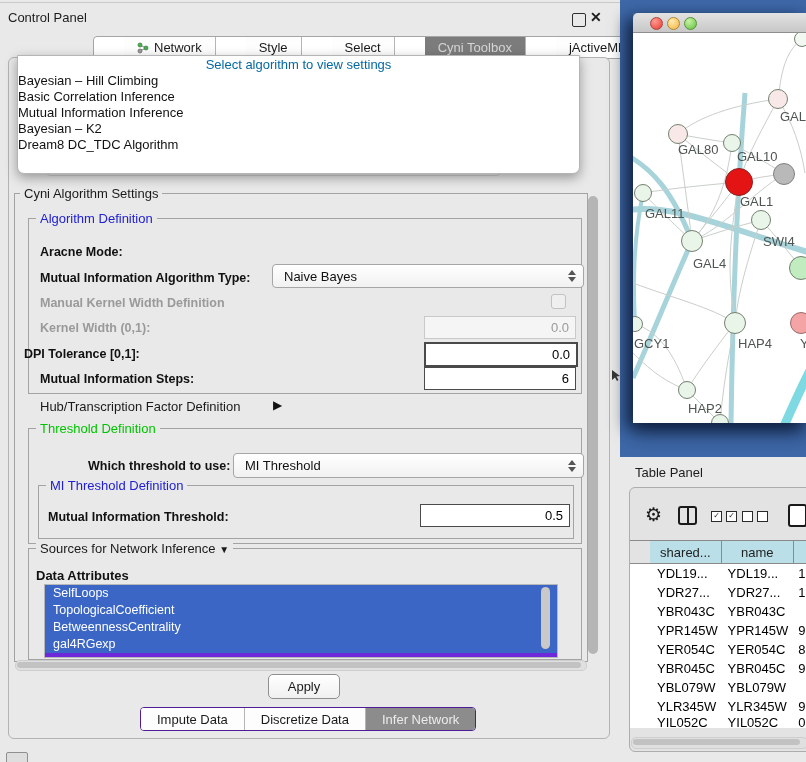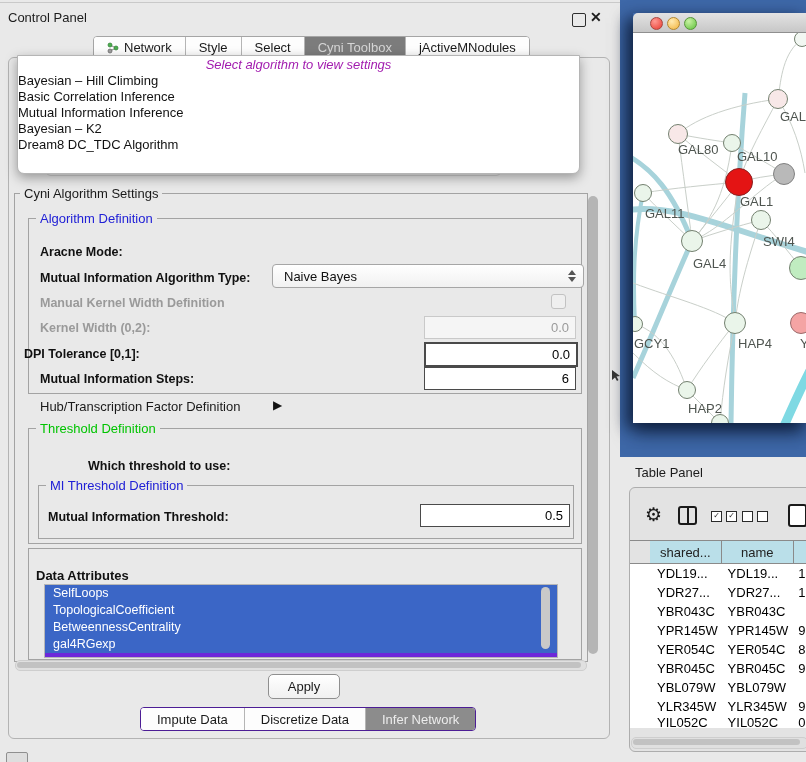--- a/index.html
+++ b/index.html
@@ -5,29 +5,29 @@
   html,body{margin:0;padding:0;background:#d9d9d9;}
   .screen{position:relative;width:806px;height:762px;background:#e9e9e9;overflow:hidden;
           font-family:"Liberation Sans", sans-serif;color:#1a1a1a;}
   .abs{position:absolute;}
   
   .cp-topline{left:0;top:2px;width:620px;height:1px;background:#c9c9c9;}
   .cp-title{left:8px;top:10px;font-size:13px;color:#1c1c1c;}
   .float-btn{left:572px;top:13px;width:12px;height:12px;border:1.5px solid #2e2e2e;border-radius:2px;background:transparent;}
   .close-btn{left:590px;top:9px;font-size:14px;font-weight:bold;color:#1c1c1c;}
   .tabbar{left:93px;top:36px;height:21px;display:flex;border:1px solid #a5a5a5;border-radius:4px;background:#fff;overflow:hidden;}
-  .tab{display:flex;align-items:center;gap:5px;padding:7px 13px;font-size:13px;border-right:1px solid #b5b5b5;background:#fdfdfd;white-space:nowrap;}
+  .tab{display:flex;align-items:center;gap:5px;padding:7px 13px;font-size:13px;border-right:1px solid #b5b5b5;background:#fdfdfd;white-space:nowrap;margin-left:30px;}
   .tab:last-child{border-right:none;}
   .tab.sel{background:#7c7c7c;color:#d6d6d6;}
   .content-panel{left:8px;top:57px;width:600px;height:680px;border:1px solid #b3b3b3;border-radius:6px;background:#e9e9e9;}
   
   .ghost-combo{left:45px;top:156px;width:455px;height:18px;border:1px solid #cfcfcf;border-radius:6px;background:#efefef;}
   .popup{left:17px;top:55px;width:561px;height:117px;background:#fff;border:1px solid #b5b5b5;
          border-radius:0 0 7px 7px;box-shadow:0 4px 12px rgba(0,0,0,0.35);z-index:30;}
-  .popup .prompt{height:17px;line-height:17px;text-align:center;color:#a21caf;font-size:13px;font-style:italic;}
+  .popup .prompt{height:17px;line-height:17px;text-align:center;color:#0369a1;font-size:13px;}
   .popup .item{height:16px;line-height:16px;font-size:13px;color:#111;}
   .popup .item.bold{font-weight:bold;}
   
   .group{border:1px solid #a3a3a3;background:transparent;}
   .gtitle{position:absolute;background:#e9e9e9;padding:0 4px;font-size:13px;white-space:nowrap;z-index:5;}
   .blue{color:#2020d6;} .green{color:#00c400;}
   .blabel{font-size:12.5px;font-weight:bold;color:#111;white-space:nowrap;}
   .glabel{font-size:12.5px;font-weight:bold;color:#9a9a9a;white-space:nowrap;}
   .combo{background:linear-gradient(#ffffff,#f1f1f1);border:1px solid #a6a6a6;border-radius:4px;
          font-size:13px;display:flex;align-items:center;padding-left:11px;color:#111;}
@@ -141,43 +141,54 @@
     <span>Naive Bayes</span>
     <span class="spin">
         <i class="up"></i>
         <i class="dn"></i>
       </span>
   </div>
 
   <div class="abs glabel" style="left:40px;top:296px;">Manual Kernel Width Definition</div>
   <div class="abs checkbox" style="left:551px;top:294px;"></div>
 
-  <div class="abs glabel" style="left:40px;top:321px;">Kernel Width (0,2):</div>
+  <div class="abs glabel" style="left:40px;top:321px;">Kernel Width (0,1):</div>
   <div class="abs tinput dis" style="left:424px;top:316px;width:144px;height:21px;">0.0</div>
 
   <div class="abs blabel" style="left:24px;top:347px;">DPI Tolerance [0,1]:</div>
   <div class="abs tinput" style="left:424px;top:342px;width:144px;height:21px;border-width:2px;">0.0</div>
 
   <div class="abs blabel" style="left:40px;top:372px;">Mutual Information Steps:</div>
   <div class="abs tinput" style="left:424px;top:367px;width:144px;height:21px;">6</div>
 
   <div class="abs" style="left:40px;top:399px;font-size:13px;">Hub/Transcription Factor Definition</div>
   <div class="abs" style="left:273px;top:398px;font-size:12px;color:#111;">▶</div>
 
   <div class="abs group" style="left:28px;top:428px;width:552px;height:114px;"></div>
   <div class="gtitle green" style="left:36px;top:421px;">Threshold Definition</div>
 
   <div class="abs blabel" style="left:88px;top:459px;">Which threshold to use:</div>
+  <div class="abs combo" style="left:233px;top:453px;width:338px;height:23px;">
+    <span>MI Threshold</span>
+    <span class="spin">
+        <i class="up"></i>
+        <i class="dn"></i>
+      </span>
+  </div>
 
   <div class="abs group" style="left:38px;top:485px;width:534px;height:52px;"></div>
   <div class="gtitle blue" style="left:46px;top:478px;">MI Threshold Definition</div>
   <div class="abs blabel" style="left:48px;top:510px;">Mutual Information Threshold:</div>
   <div class="abs tinput" style="left:420px;top:504px;width:142px;height:21px;">0.5</div>
 
   <div class="abs group" style="left:28px;top:548px;width:552px;height:110px;"></div>
+  <div class="gtitle" style="left:36px;top:541px;">
+    <span>Sources for Network Inference</span>
+    <span style="font-size:10px;">▼</span>
+  </div>
   <div class="abs blabel" style="left:36px;top:568px;font-size:13px;">Data Attributes</div>
 
   <div class="abs attr-list" style="left:44px;top:584px;width:512px;height:72px;">
     <div class="attr-item">SelfLoops</div>
     <div class="attr-item">TopologicalCoefficient</div>
     <div class="attr-item">BetweennessCentrality</div>
     <div class="attr-item">gal4RGexp</div>
   </div>
   <div class="abs vscroll" style="left:541px;top:587px;width:9px;height:62px;background:#c9c9c9;"></div>
 

